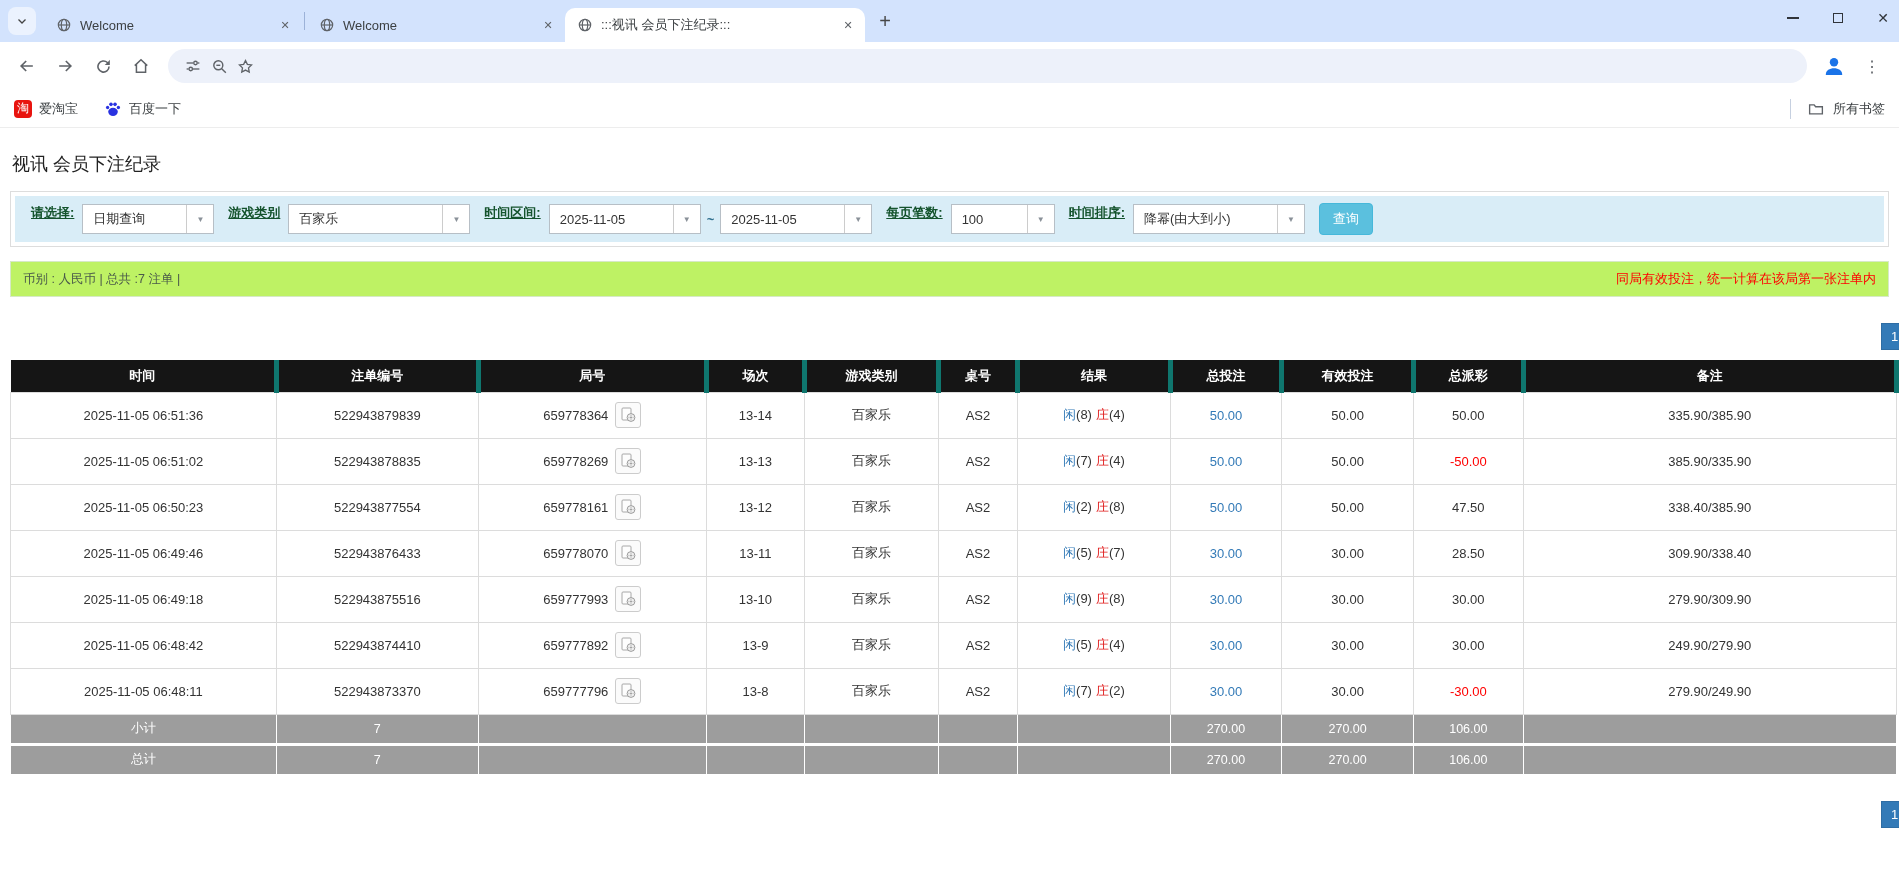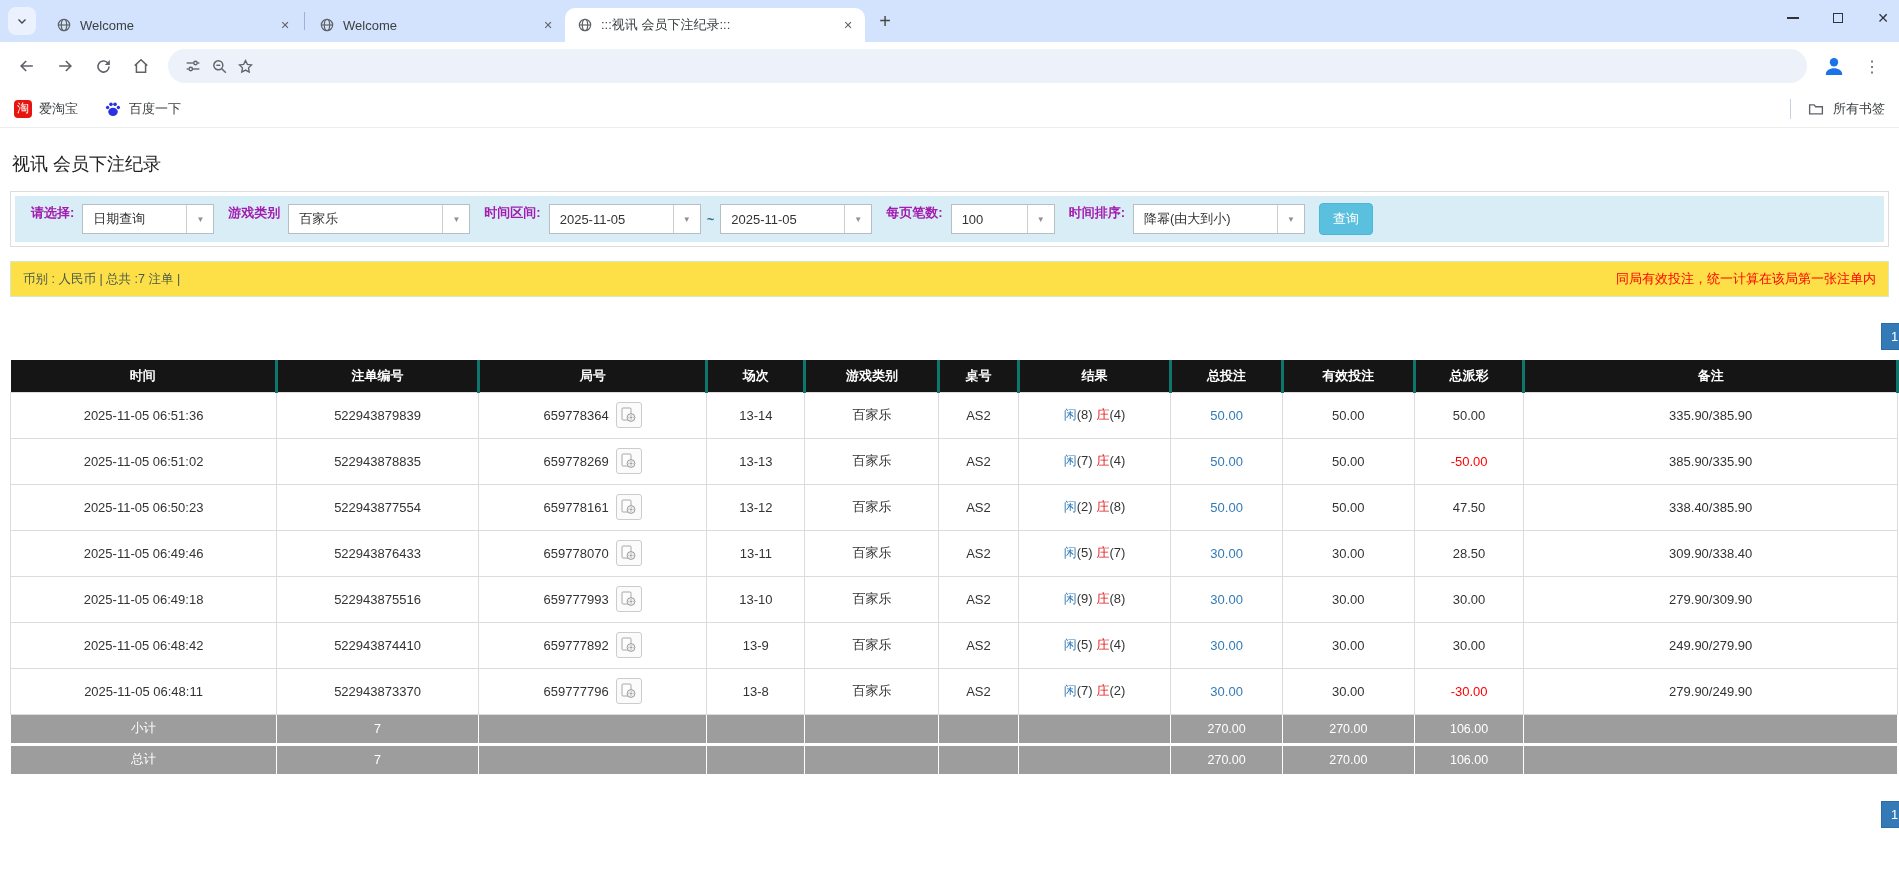--- a/index.html
+++ b/index.html
@@ -48,47 +48,47 @@
   .bm-spacer { flex:1; }
   .bm-divider { width:1px; height:20px; background:#c6d0e0; margin-right:16px; }
   .all-bookmarks { display:flex; align-items:center; gap:8px; cursor:pointer; }
 
   
   .content { background:#fff; }
   .page-title { font-size:18px; font-weight:400; color:#222; margin:24px 0 15px 12px; }
 
   .filter-panel { margin:0 10px; border:1px solid #ddd; padding:4px; }
   .filter-inner { background:#d9edf7; padding:7px 12px; display:flex; align-items:center; }
-  .f-label { font-size:13px; font-weight:bold; color:#a21caf; margin:0 8px 12px 14px; white-space:nowrap; }
+  .f-label { font-size:13px; font-weight:bold; color:#14532d; margin:0 8px 12px 14px; white-space:nowrap;text-decoration:underline; }
   .f-label:first-child { margin-left:4px; }
   .combo { background:#fff; border:1px solid #b7bfc6; height:30px; display:flex;
     align-items:stretch; cursor:pointer; }
   .combo-text { display:flex; align-items:center; padding:0 10px; font-size:13px; color:#333; flex:1;
     white-space:nowrap; overflow:hidden; }
   .combo-btn { width:27px; border-left:1px solid #ccc; background:#fff; display:flex;
     align-items:center; justify-content:center; color:#8a9199; font-size:8px; flex:none; }
   .tilde { font-size:13px; color:#31708f; margin:0 6px; font-weight:bold; }
   .search-btn { margin-left:14px; background:#5bc0de; border:1px solid #46b8da; color:#fff;
     font-size:13px; padding:6px 13px; border-radius:4px; cursor:pointer; }
 
-  .status-bar { margin:14px 10px 0; background:#fde047; border:1px solid #d6e9c6;
+  .status-bar { margin:14px 10px 0; background:#bef264; border:1px solid #d6e9c6;
     padding:8px 12px; display:flex; justify-content:space-between; align-items:center; }
   .status-left { font-size:12.5px; color:#4a5a4a; }
   .status-right { font-size:13px; color:#f00;font-family:Liberation Serif, serif; }
 
   .pagination { display:flex; justify-content:flex-end; margin-top:26px; }
   .page-btn { width:27px; height:27px; background:#337ab7; border:1px solid #2e6da4; color:#fff;
     font-size:13px; display:flex; align-items:center; justify-content:center;
     margin-right:-9px; cursor:pointer; }
   .pagination.bottom { margin-top:26px; }
 
   table.bet-table { border-collapse:collapse; width:calc(100% - 10px); margin:10px 0 0 10px;
     table-layout:fixed; }
   .bet-table th { background:#151515; color:#fff; font-size:13px; font-weight:bold;
-    height:32px; border-right:3px solid #0f766e; text-align:center; }
+    height:32px; border-right:5px solid #0f766e; text-align:center; }
   .bet-table td { font-size:13px; color:#333; text-align:center; height:46px;
     border:1px solid #dcdcdc; background:#fff; }
   .round-cell { display:flex; align-items:center; justify-content:center; gap:7px; }
   .film-btn { width:26px; height:26px; background:#fbfbfb; border:1px solid #ccc;
     border-radius:3px; display:flex; align-items:center; justify-content:center; cursor:pointer; }
   .res-player .lbl { color:#337ab7; }
   .res-banker .lbl { color:#e01b1b; }
   .res-player .num, .res-banker .num { color:#333; }
   .res-banker { margin-left:4px; }
   .bet-link { color:#337ab7; cursor:pointer; }

